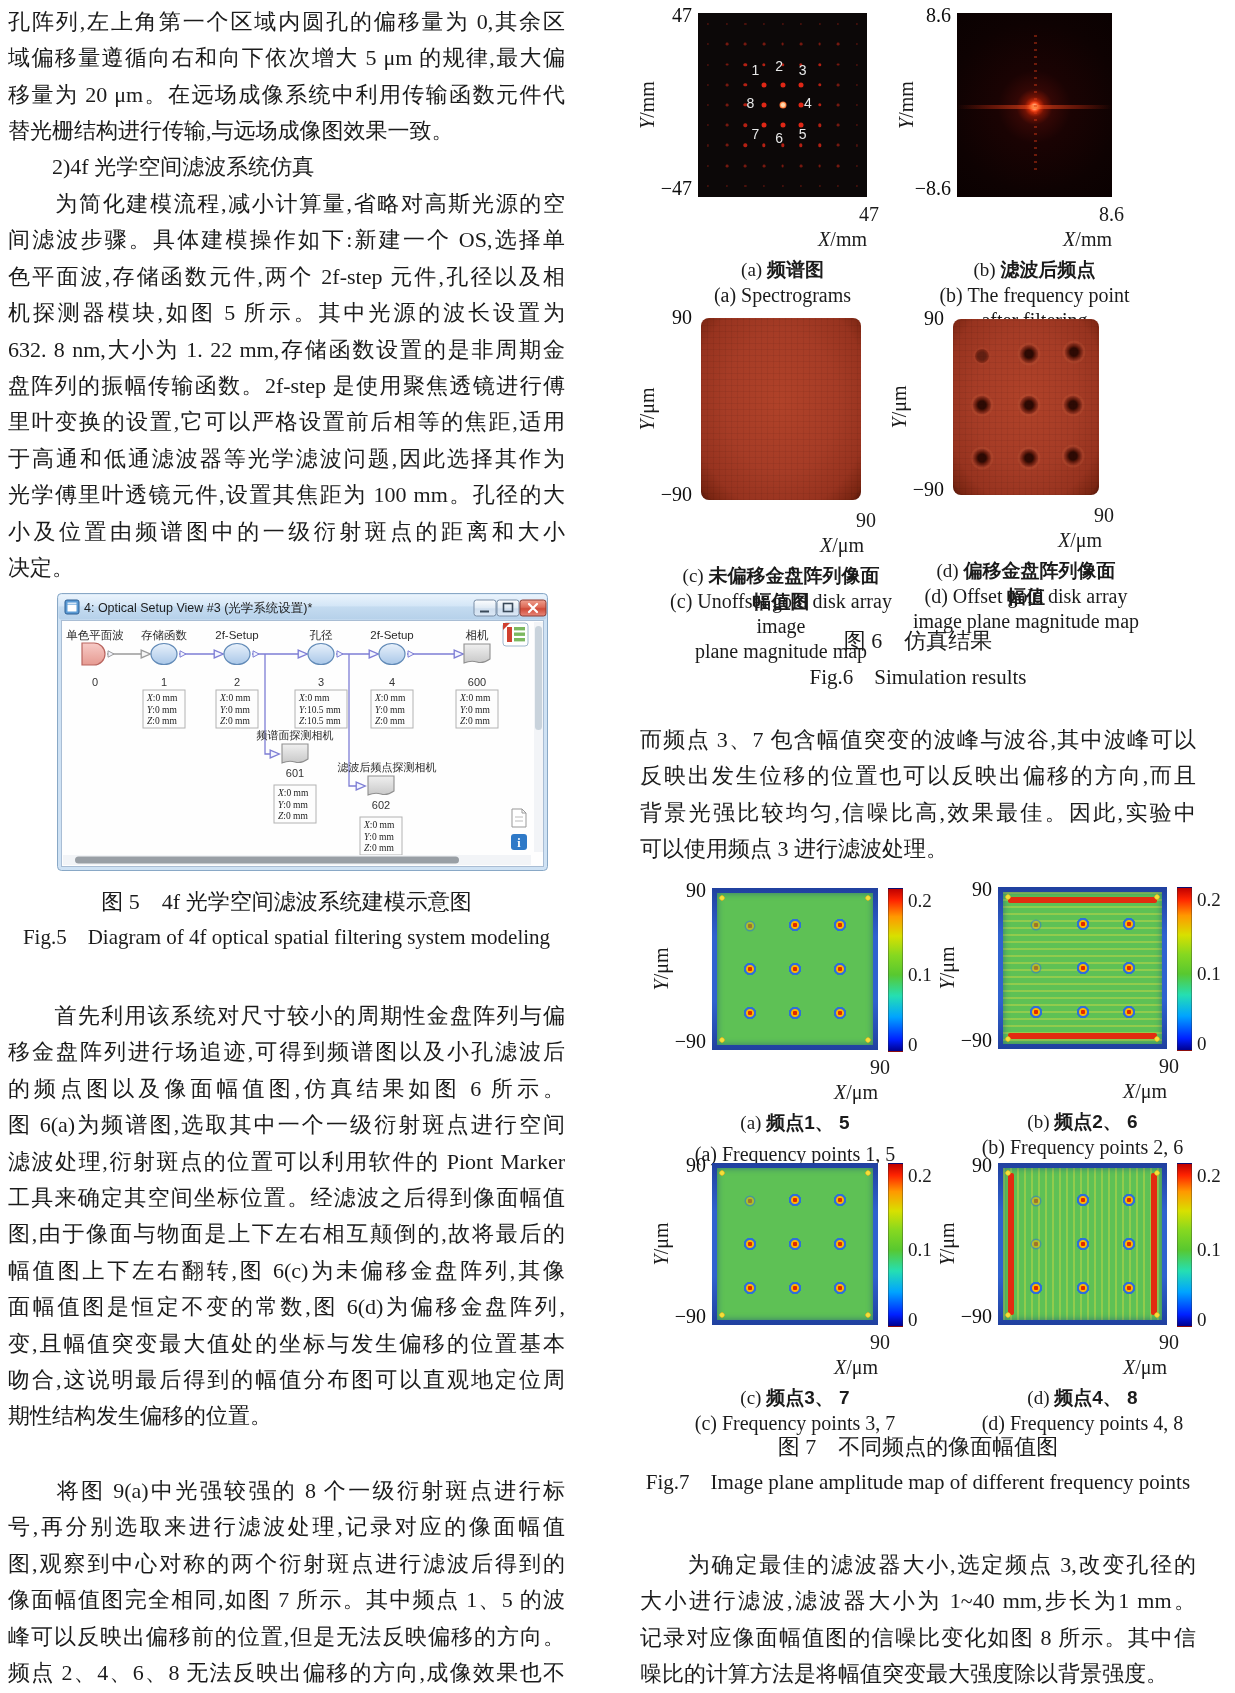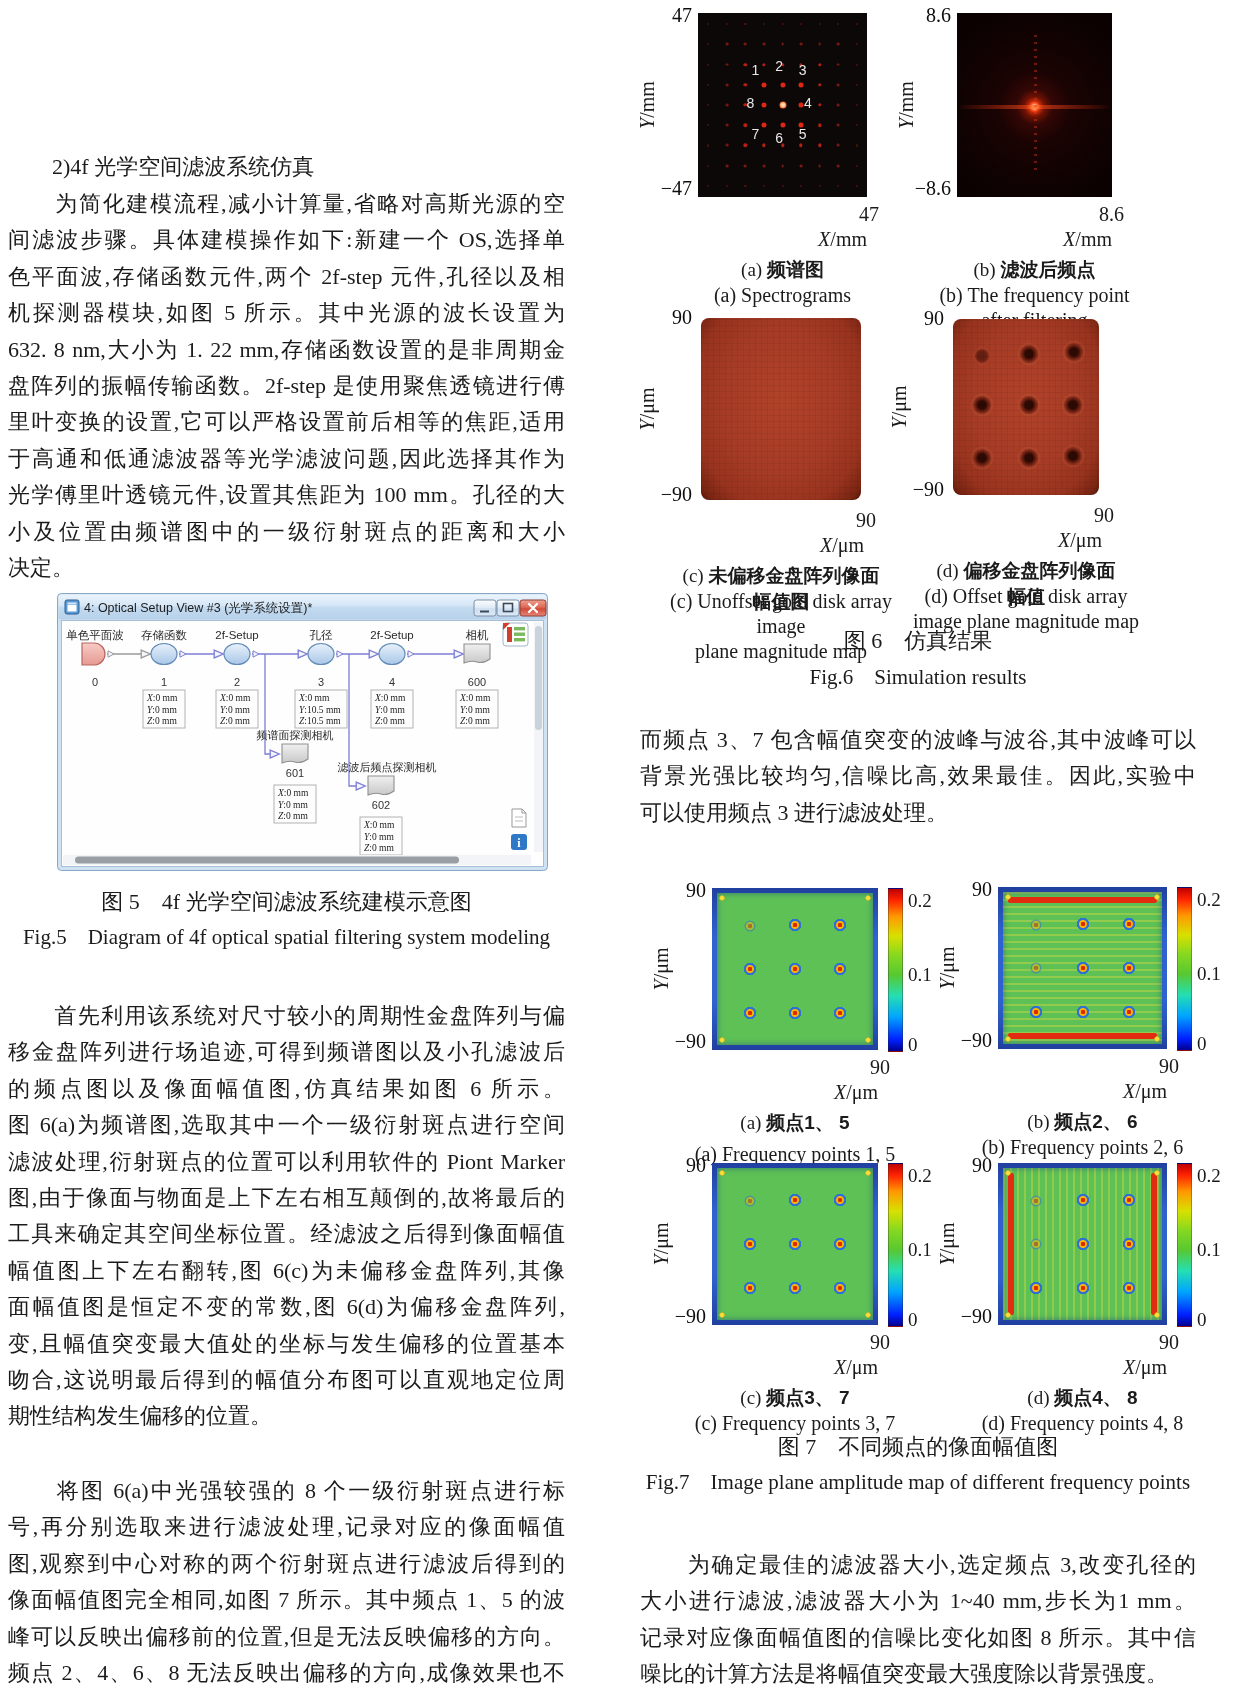--- a/index.html
+++ b/index.html
@@ -63,20 +63,26 @@
   .cbtick{position:absolute;font-size:19px;}
   #fig5-window{position:absolute;left:57px;top:593px;width:491px;height:278px;}
   #fig5-window svg{display:block;}
 </style>
 </head>
 <body>
 
 <div class="page">
 
   <div class="col" style="left:8px;top:0;width:557px;height:1693px;">
+    <div class="para" style="left:0;top:4px;">
+        <div class="ln">孔阵列,左上角第一个区域内圆孔的偏移量为 0,其余区</div>
+        <div class="ln">域偏移量遵循向右和向下依次增大 5 μm 的规律,最大偏</div>
+        <div class="ln">移量为 20 μm。在远场成像系统中利用传输函数元件代</div>
+        <div class="ln last">替光栅结构进行传输,与远场成像图效果一致。</div>
+      </div>
     <div class="para" style="left:0;top:149px;">
         <div class="ln last">　　2)4f 光学空间滤波系统仿真</div>
       </div>
     <div class="para" style="left:0;top:186px;">
         <div class="ln">　　为简化建模流程,减小计算量,省略对高斯光源的空</div>
         <div class="ln">间滤波步骤。具体建模操作如下:新建一个 OS,选择单</div>
         <div class="ln">色平面波,存储函数元件,两个 2f-step 元件,孔径以及相</div>
         <div class="ln">机探测器模块,如图 5 所示。其中光源的波长设置为</div>
         <div class="ln">632. 8 nm,大小为 1. 22 mm,存储函数设置的是非周期金</div>
         <div class="ln">盘阵列的振幅传输函数。2f-step 是使用聚焦透镜进行傅</div>
@@ -273,30 +279,30 @@
 
     <div class="cap" style="left:0;top:887px;">图 5　4f 光学空间滤波系统建模示意图</div>
     <div class="cap en" style="left:0;top:923px;">Fig.5　Diagram of 4f optical spatial filtering system modeling</div>
 
     <div class="para" style="left:0;top:998px;">
         <div class="ln">　　首先利用该系统对尺寸较小的周期性金盘阵列与偏</div>
         <div class="ln">移金盘阵列进行场追迹,可得到频谱图以及小孔滤波后</div>
         <div class="ln">的频点图以及像面幅值图,仿真结果如图 6 所示。</div>
         <div class="ln">图 6(a)为频谱图,选取其中一个一级衍射斑点进行空间</div>
         <div class="ln">滤波处理,衍射斑点的位置可以利用软件的 Piont Marker</div>
+        <div class="ln">工具来确定其空间坐标位置。经滤波之后得到像面幅值</div>
         <div class="ln">图,由于像面与物面是上下左右相互颠倒的,故将最后的</div>
-        <div class="ln">工具来确定其空间坐标位置。经滤波之后得到像面幅值</div>
         <div class="ln">幅值图上下左右翻转,图 6(c)为未偏移金盘阵列,其像</div>
         <div class="ln">面幅值图是恒定不变的常数,图 6(d)为偏移金盘阵列,</div>
         <div class="ln">变,且幅值突变最大值处的坐标与发生偏移的位置基本</div>
         <div class="ln">吻合,这说明最后得到的幅值分布图可以直观地定位周</div>
         <div class="ln last">期性结构发生偏移的位置。</div>
       </div>
     <div class="para" style="left:0;top:1473px;">
-        <div class="ln">　　将图 6(a)中光强较强的 8 个一级衍射斑点进行标</div>
+        <div class="ln">　　将图 9(a)中光强较强的 8 个一级衍射斑点进行标</div>
         <div class="ln">号,再分别选取来进行滤波处理,记录对应的像面幅值</div>
         <div class="ln">图,观察到中心对称的两个衍射斑点进行滤波后得到的</div>
         <div class="ln">像面幅值图完全相同,如图 7 所示。其中频点 1、5 的波</div>
         <div class="ln">峰可以反映出偏移前的位置,但是无法反映偏移的方向。</div>
         <div class="ln last">频点 2、4、6、8 无法反映出偏移的方向,成像效果也不佳。</div>
       </div>
   </div>
 
   <div class="col" style="left:620px;top:0;width:615px;height:1693px;">
     <div id="fig6-area">
@@ -458,20 +464,21 @@
             <div>image plane magnitude map</div>
           </div>
         </div>
       </div>
 
     <div class="cap" style="left:20px;top:626px;width:556px;">图 6　仿真结果</div>
     <div class="cap en" style="left:20px;top:663px;width:556px;">Fig.6　Simulation results</div>
 
     <div class="para rpara" style="left:20px;top:722px;">
         <div class="ln">而频点 3、7 包含幅值突变的波峰与波谷,其中波峰可以</div>
+        <div class="ln">反映出发生位移的位置也可以反映出偏移的方向,而且</div>
         <div class="ln">背景光强比较均匀,信噪比高,效果最佳。因此,实验中</div>
         <div class="ln last">可以使用频点 3 进行滤波处理。</div>
       </div>
 
     <div id="fig7-area">
         <div class="panel" style="left: 44px; top: 878px; width: 280px; height: 292px;">
           <div class="plot plot-heatmap" style="left: 48px; top: 10px; width: 166px; height: 162px;">
             <div class="hm-body">
               <div class="cspeck" style="left: 3%; top: 3%;"></div>
               <div class="cspeck" style="left: 97%; top: 3%;"></div>

